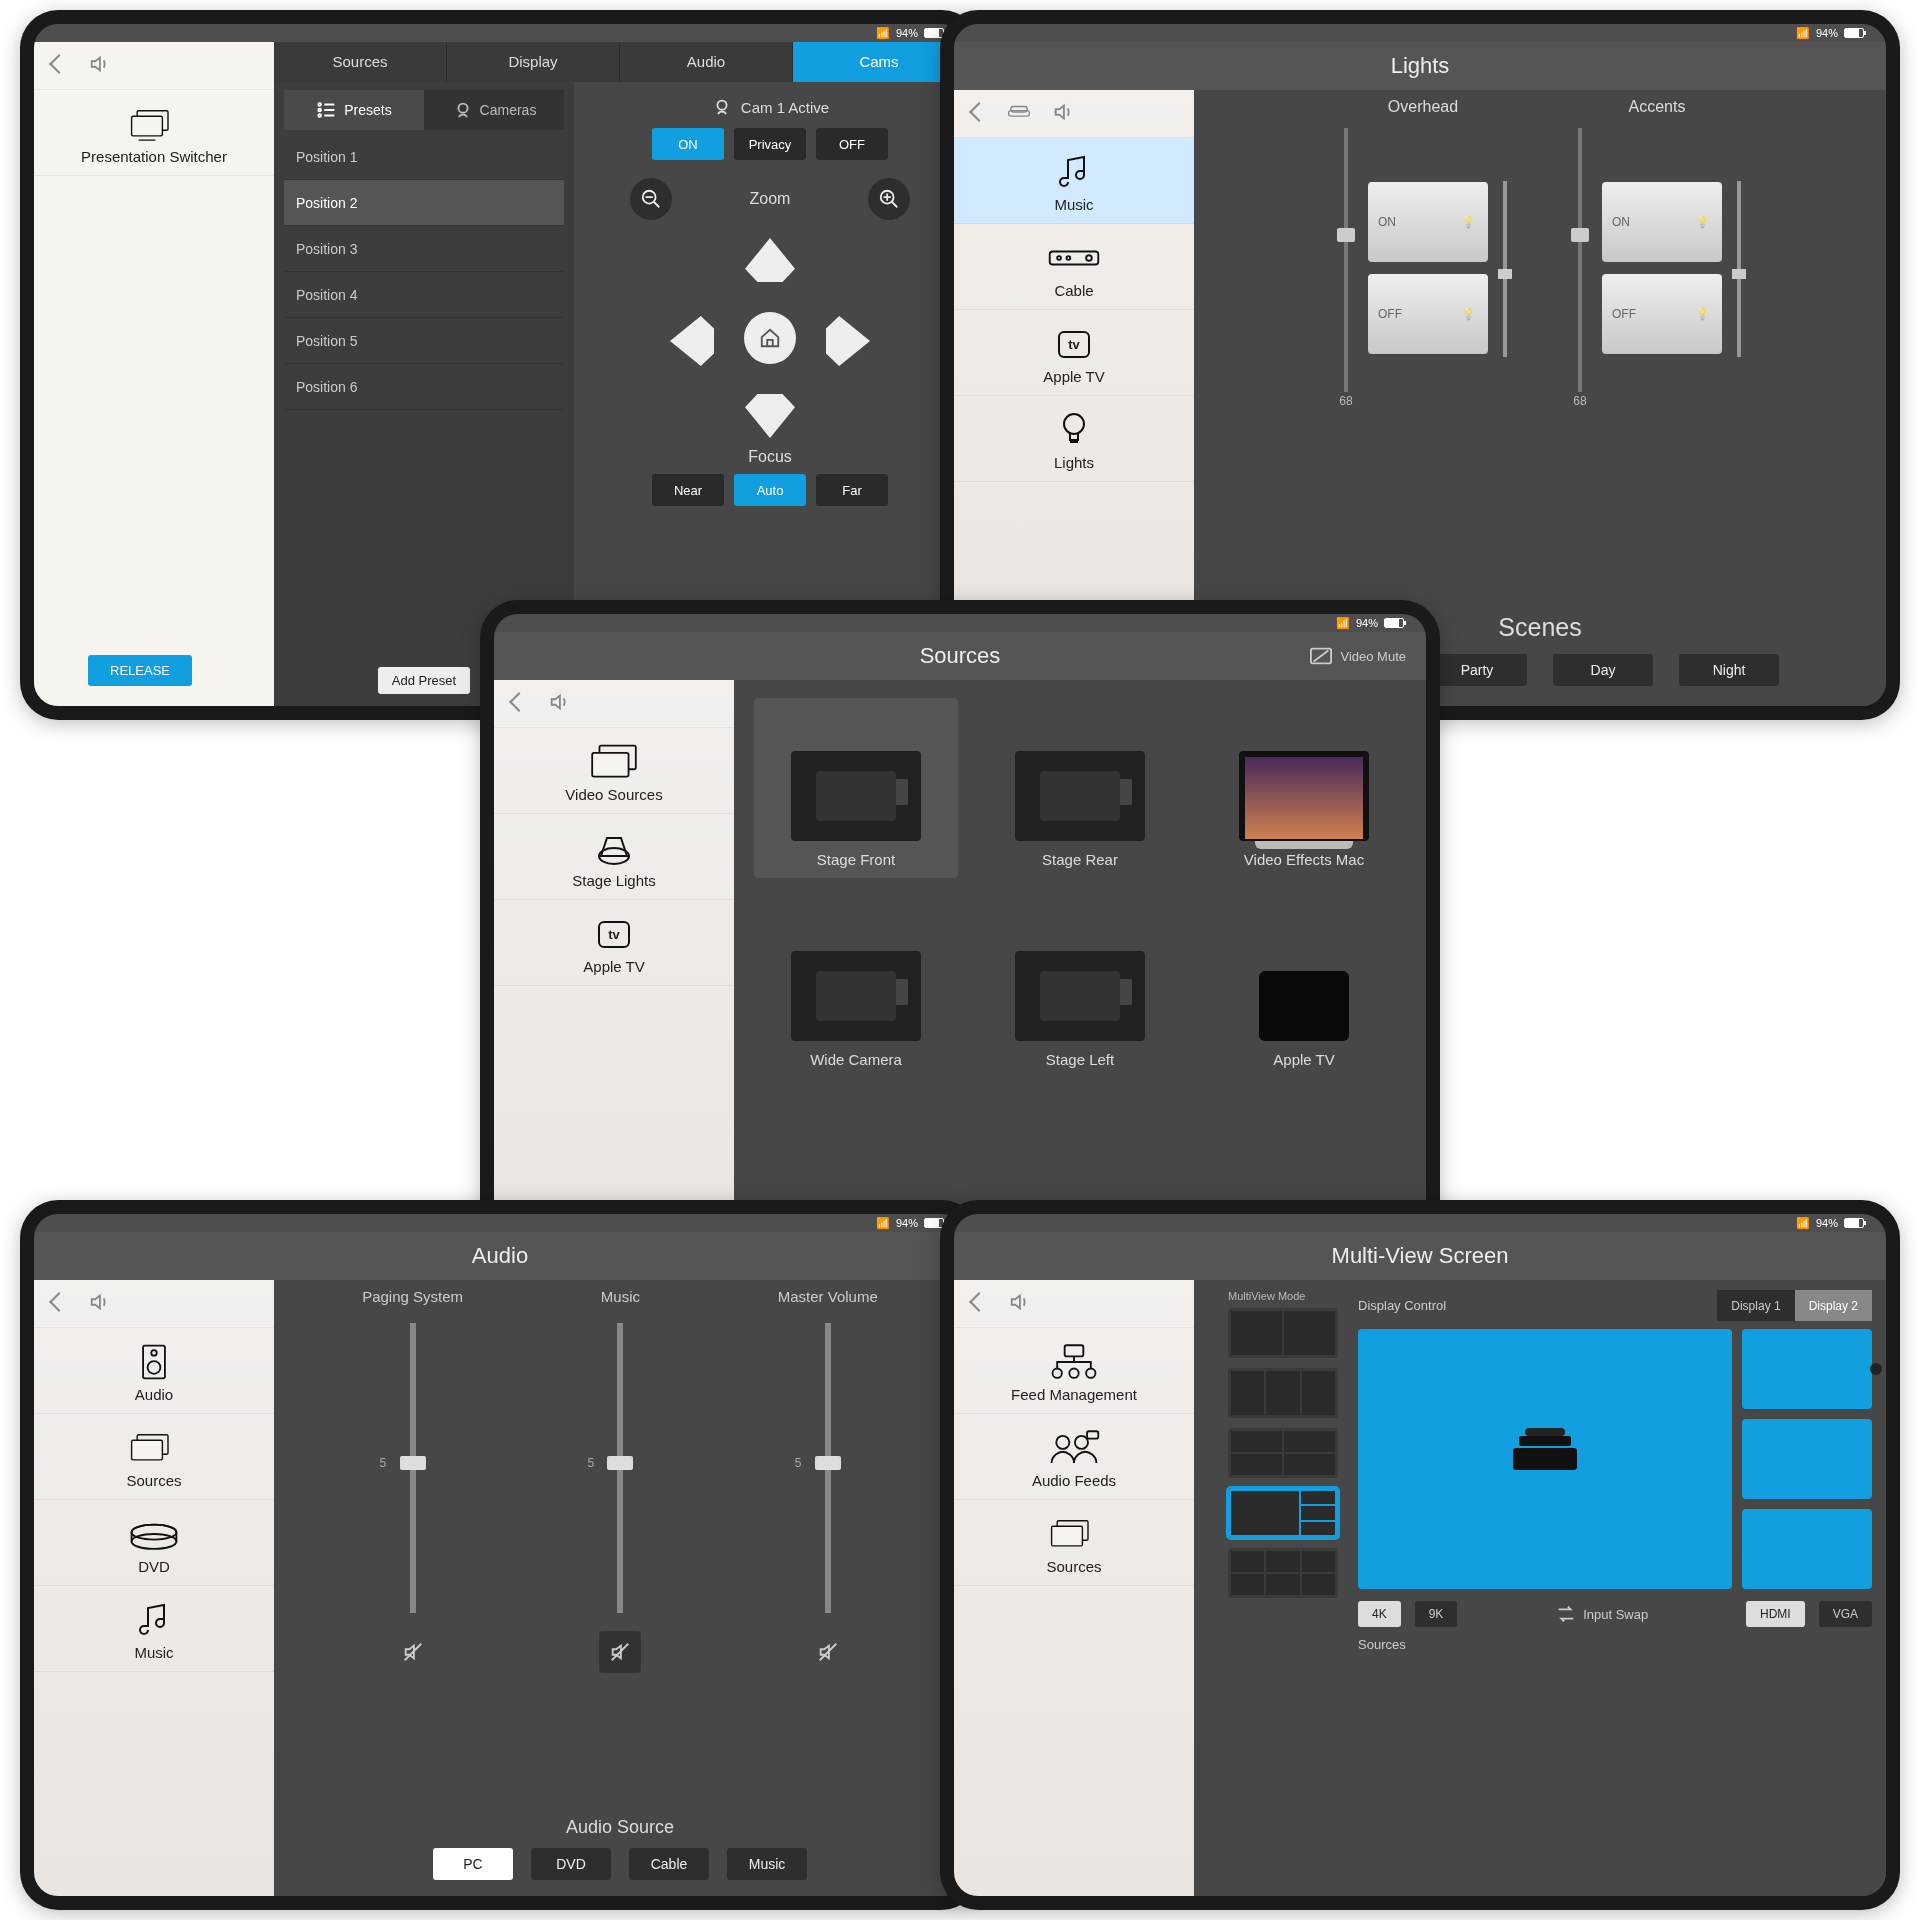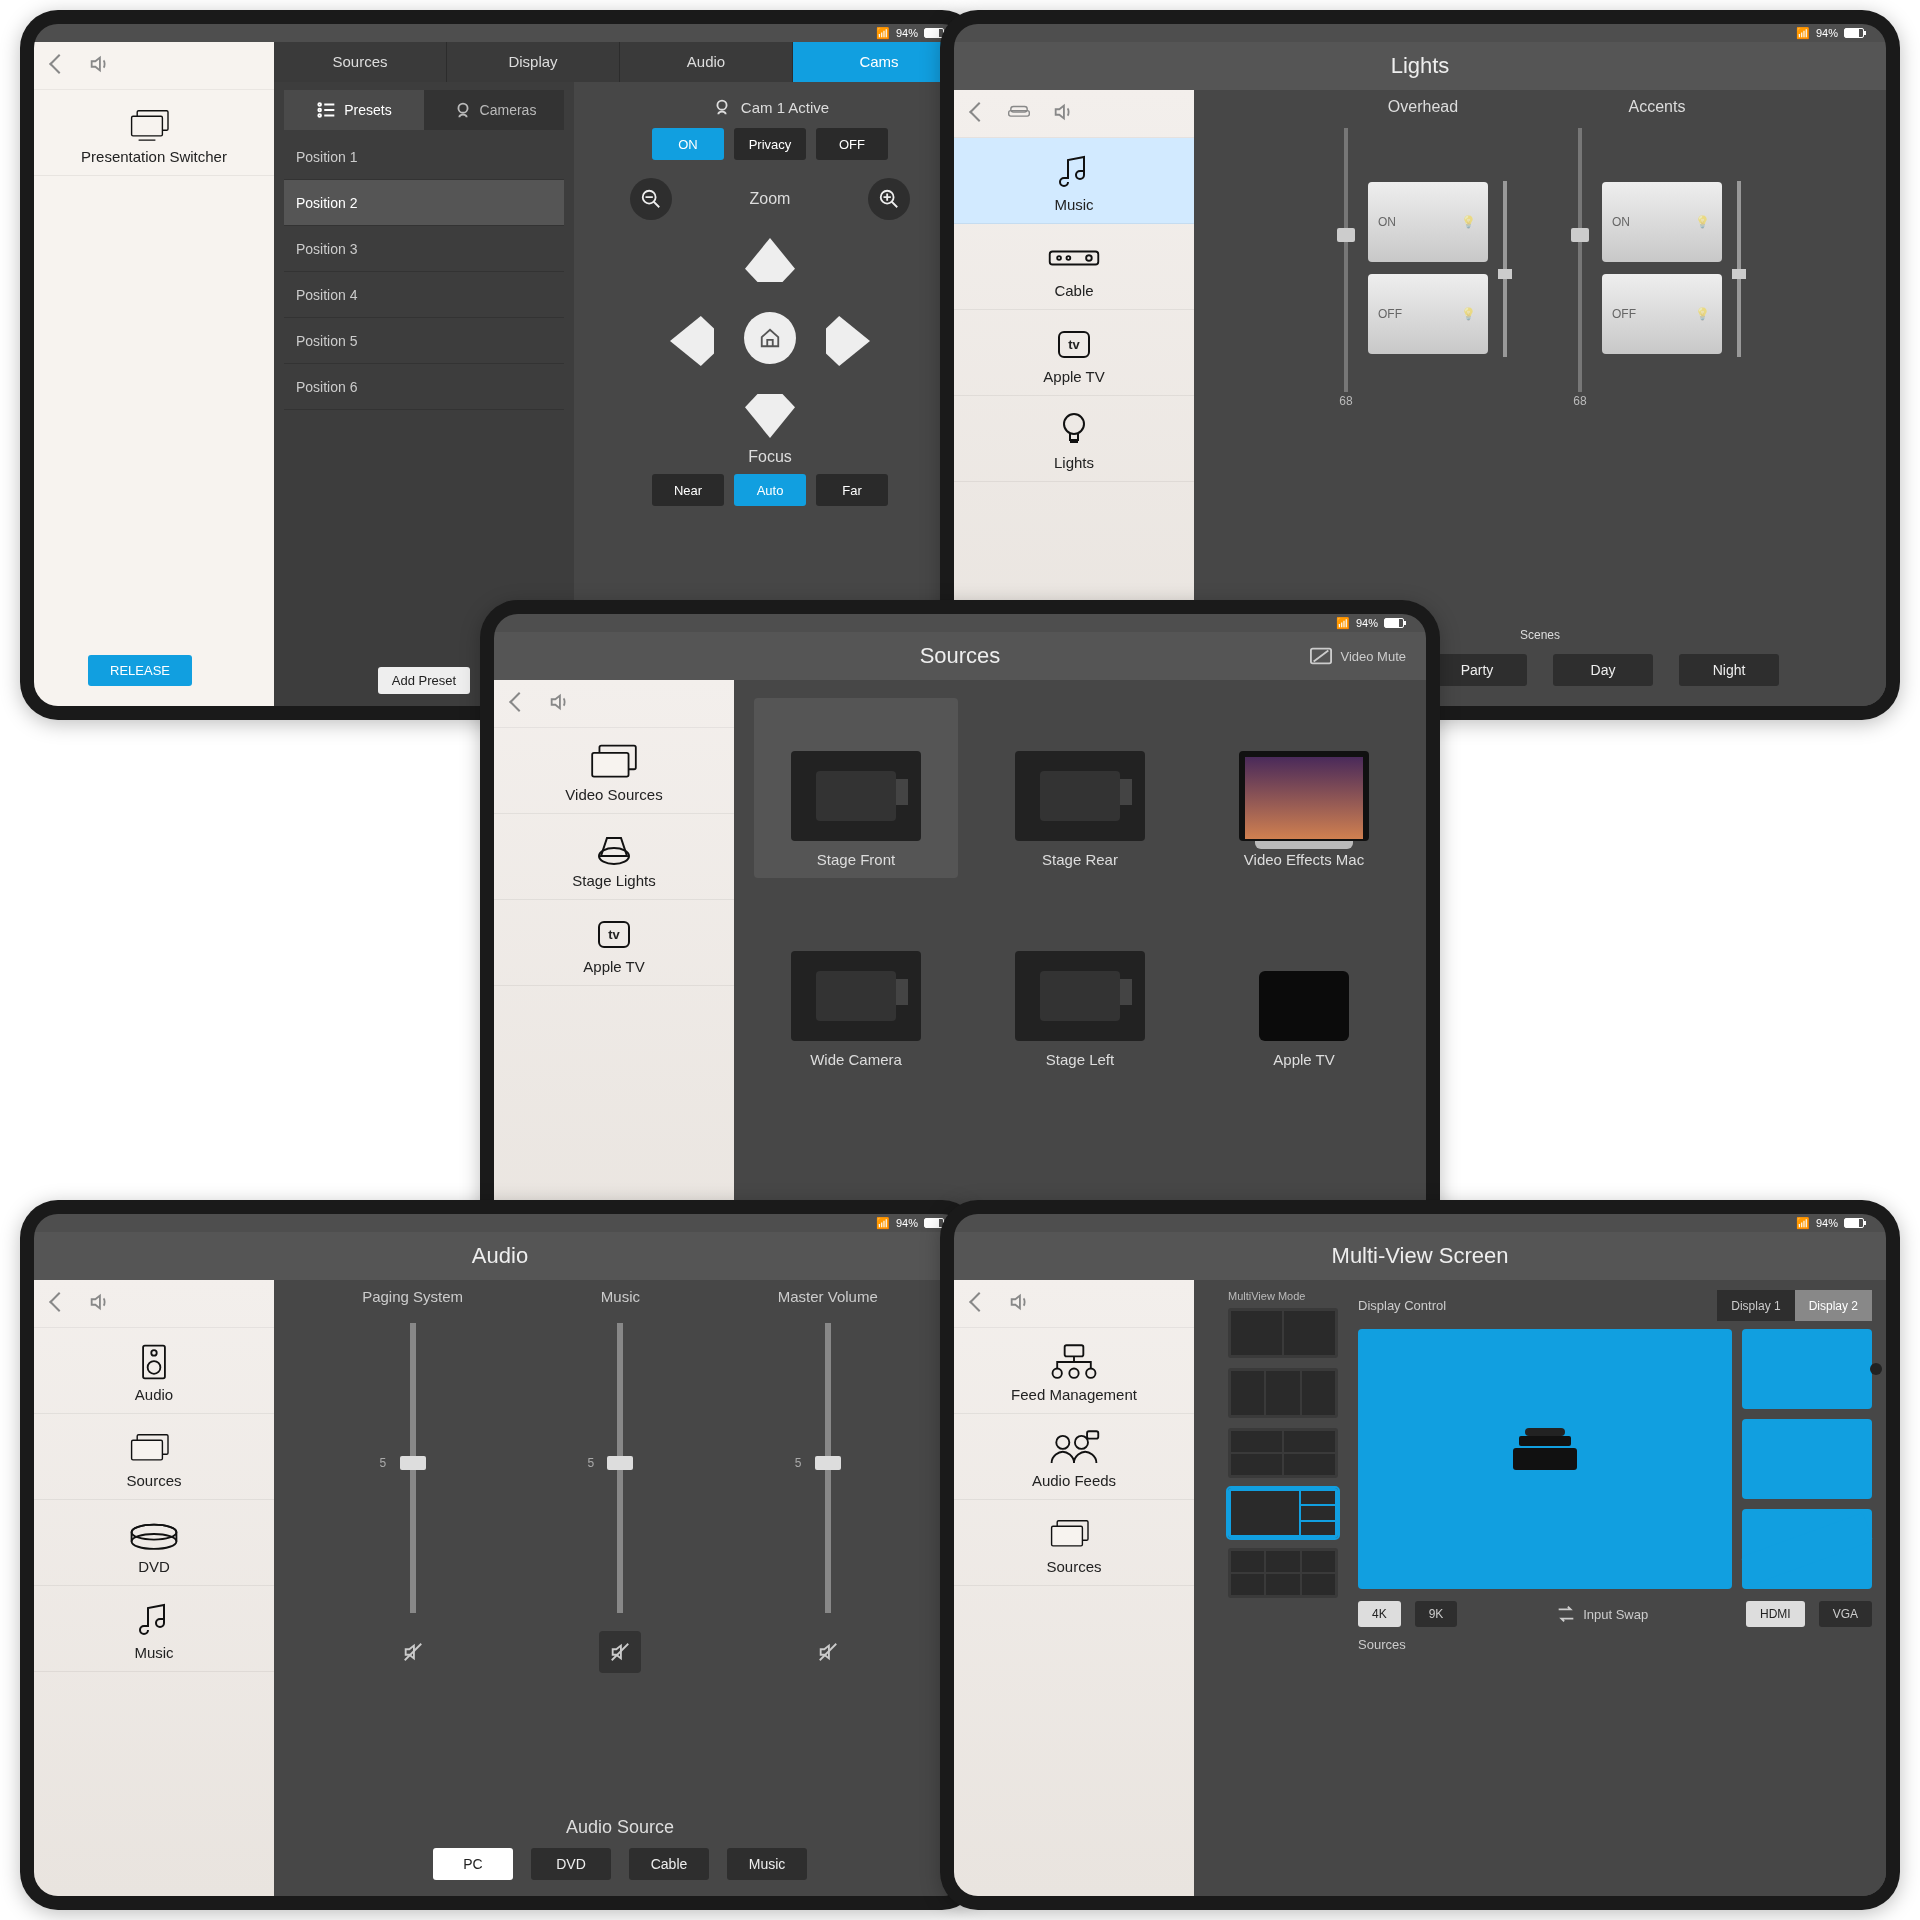--- a/index.html
+++ b/index.html
@@ -113,21 +113,21 @@
   .vslider{ width:20px; height:280px; position:relative; display:flex; flex-direction:column; align-items:center;}
   .vslider .track{ width:4px; flex:1; background:#777; position:relative;}
   .vslider .thumb{ position:absolute; left:-7px; width:18px; height:14px; background:#ccc; border-radius:2px;}
   .vslider .val{ color:#bbb; font-size:12px; margin-top:2px;}
   .btns2{ display:flex; flex-direction:column; gap:12px;}
   .lt-btn{ width:120px; height:80px; background:linear-gradient(#eee,#c8c8c8); border-radius:4px; display:flex; align-items:center; padding:0 10px; font-size:12px; color:#666; cursor:pointer; position:relative;}
   .lt-btn .bulb{ position:absolute; right:12px; opacity:.4;}
   .min-vslider{ width:10px; height:176px; margin-top:2px;}
   .min-vslider .t2{ width:4px; height:100%; background:#999; margin:0 auto; position:relative;}
   .min-vslider .t2 .th{ position:absolute; left:-5px; top:50%; width:14px; height:10px; background:#ccc;}
-  .scenes-title{ text-align:center; color:#ddd; font-size:12px; font-weight:300; margin:12px 0 12px;}
+  .scenes-title{ text-align:center; color:#ddd; font-size:25px; font-weight:300; margin:12px 0 12px;}
   .scenes{ display:flex; justify-content:center; gap:26px;}
   .scenes button{ width:100px; height:32px; border:none; border-radius:3px; background:#2e2e2e; color:#eee; font-size:14px; cursor:pointer;}
   .scenes button.on{ background:#eee; color:#222;}
 
   
   .src-grid{ flex:1; padding:18px 20px; display:grid; grid-template-columns:repeat(3,1fr); grid-auto-rows:180px; gap:20px; overflow:hidden;}
   .src{ display:flex; flex-direction:column; align-items:center; justify-content:flex-end; gap:10px; color:#ddd; font-size:15px; cursor:pointer; border-radius:4px; padding:10px;}
   .src.sel{ background:rgba(255,255,255,.08);}
   .src .thumb{ width:130px; height:90px; background:#222; border-radius:4px; display:flex; align-items:center; justify-content:center;}
   .src .thumb.cam::before{ content:""; width:80px; height:50px; background:#333; border-radius:4px; box-shadow: 24px -4px 0 -12px #444, -6px 20px 0 -14px #222;}

